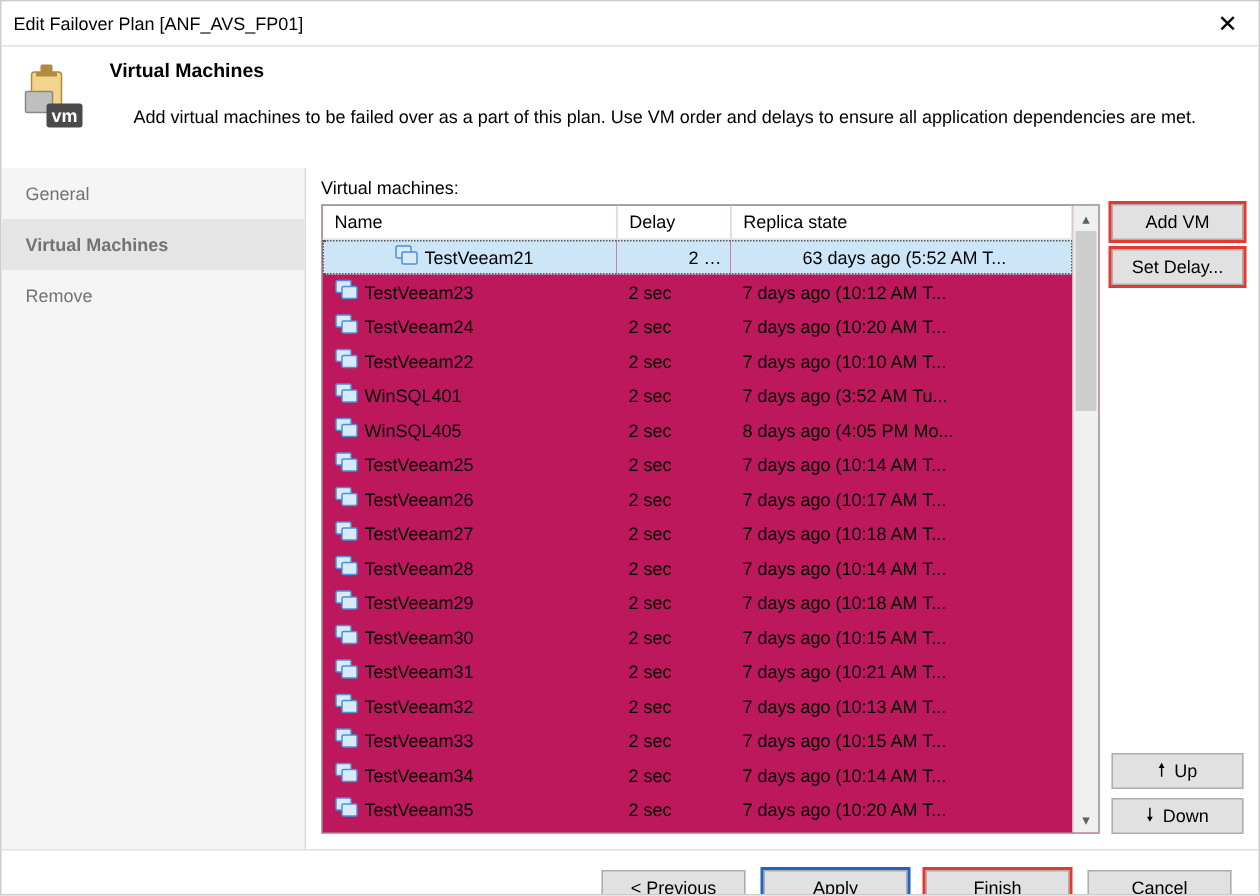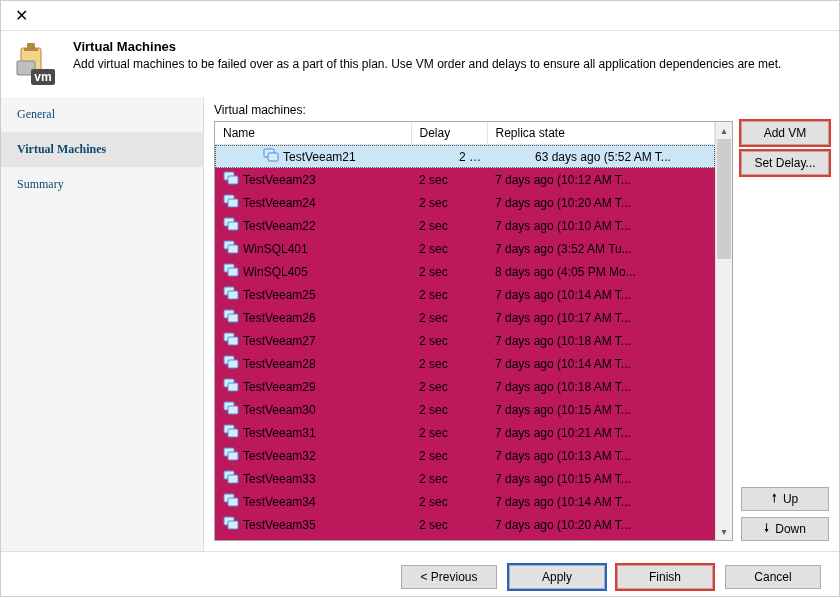--- a/index.html
+++ b/index.html
@@ -43,37 +43,36 @@
     width: 48px;
     height: 48px;
     flex-shrink: 0;
   }
   .header-text h1 {
     margin: 0 0 2px 0;
     font-size: 13px;
     font-weight: bold;
   }
   .header-text p {
-    margin: 0;
+    margin: 16px;
     line-height: 1.35;
   }
   .body {
     display: flex;
     height: 454px;
   }
   .sidebar {
     width: 203px;
     background: #f5f5f5;
     border-right: 1px solid #ddd;
   }
   .sidebar-item {
     padding: 10px 16px;
     cursor: pointer;
-    color: #0c4a6e;
-    font-family: Liberation Serif, serif;
+    color: #737373;
   }
   .sidebar-item.active {
     background: #e5e5e5;
     font-weight: 600;
   }
   .main {
     flex: 1;
     padding: 6px 10px 10px 10px;
     display: flex;
     flex-direction: column;
@@ -198,20 +197,21 @@
     border-top: 1px solid #e0e0e0;
   }
   .footer .btn {
     width: 96px;
   }
 </style>
 </head>
 <body>
 
 <div class="titlebar">
+  <span class="titlebar-title">Edit Failover Plan [ANF_AVS_FP01]</span>
   <span class="titlebar-close">✕</span>
 </div>
 
 <div class="header">
   <div class="header-icon">
     <svg viewBox="0 0 48 48" width="48" height="48">
       <rect x="14" y="4" width="8" height="6" rx="1" fill="#b08a3f"></rect>
       <rect x="8" y="9" width="20" height="24" rx="2" fill="#f2d58a" stroke="#b08a3f"></rect>
       <rect x="11" y="9" width="14" height="3" fill="#b08a3f"></rect>
       <rect x="4" y="22" width="18" height="14" rx="1" fill="#bfbfbf" stroke="#888"></rect>
@@ -222,21 +222,21 @@
   <div class="header-text">
     <h1>Virtual Machines</h1>
     <p>Add virtual machines to be failed over as a part of this plan. Use VM order and delays to ensure all application dependencies are met.</p>
   </div>
 </div>
 
 <div class="body">
   <div class="sidebar" id="sidebar">
       <div class="sidebar-item">General</div>
       <div class="sidebar-item active">Virtual Machines</div>
-      <div class="sidebar-item">Summary</div>
+      <div class="sidebar-item">Remove</div>
     </div>
 
   <div class="main">
     <div class="main-label">Virtual machines:</div>
     <div class="main-row">
       <div class="table-wrap">
         <div class="table-inner">
           <table>
             <colgroup>
               <col class="col-name">

